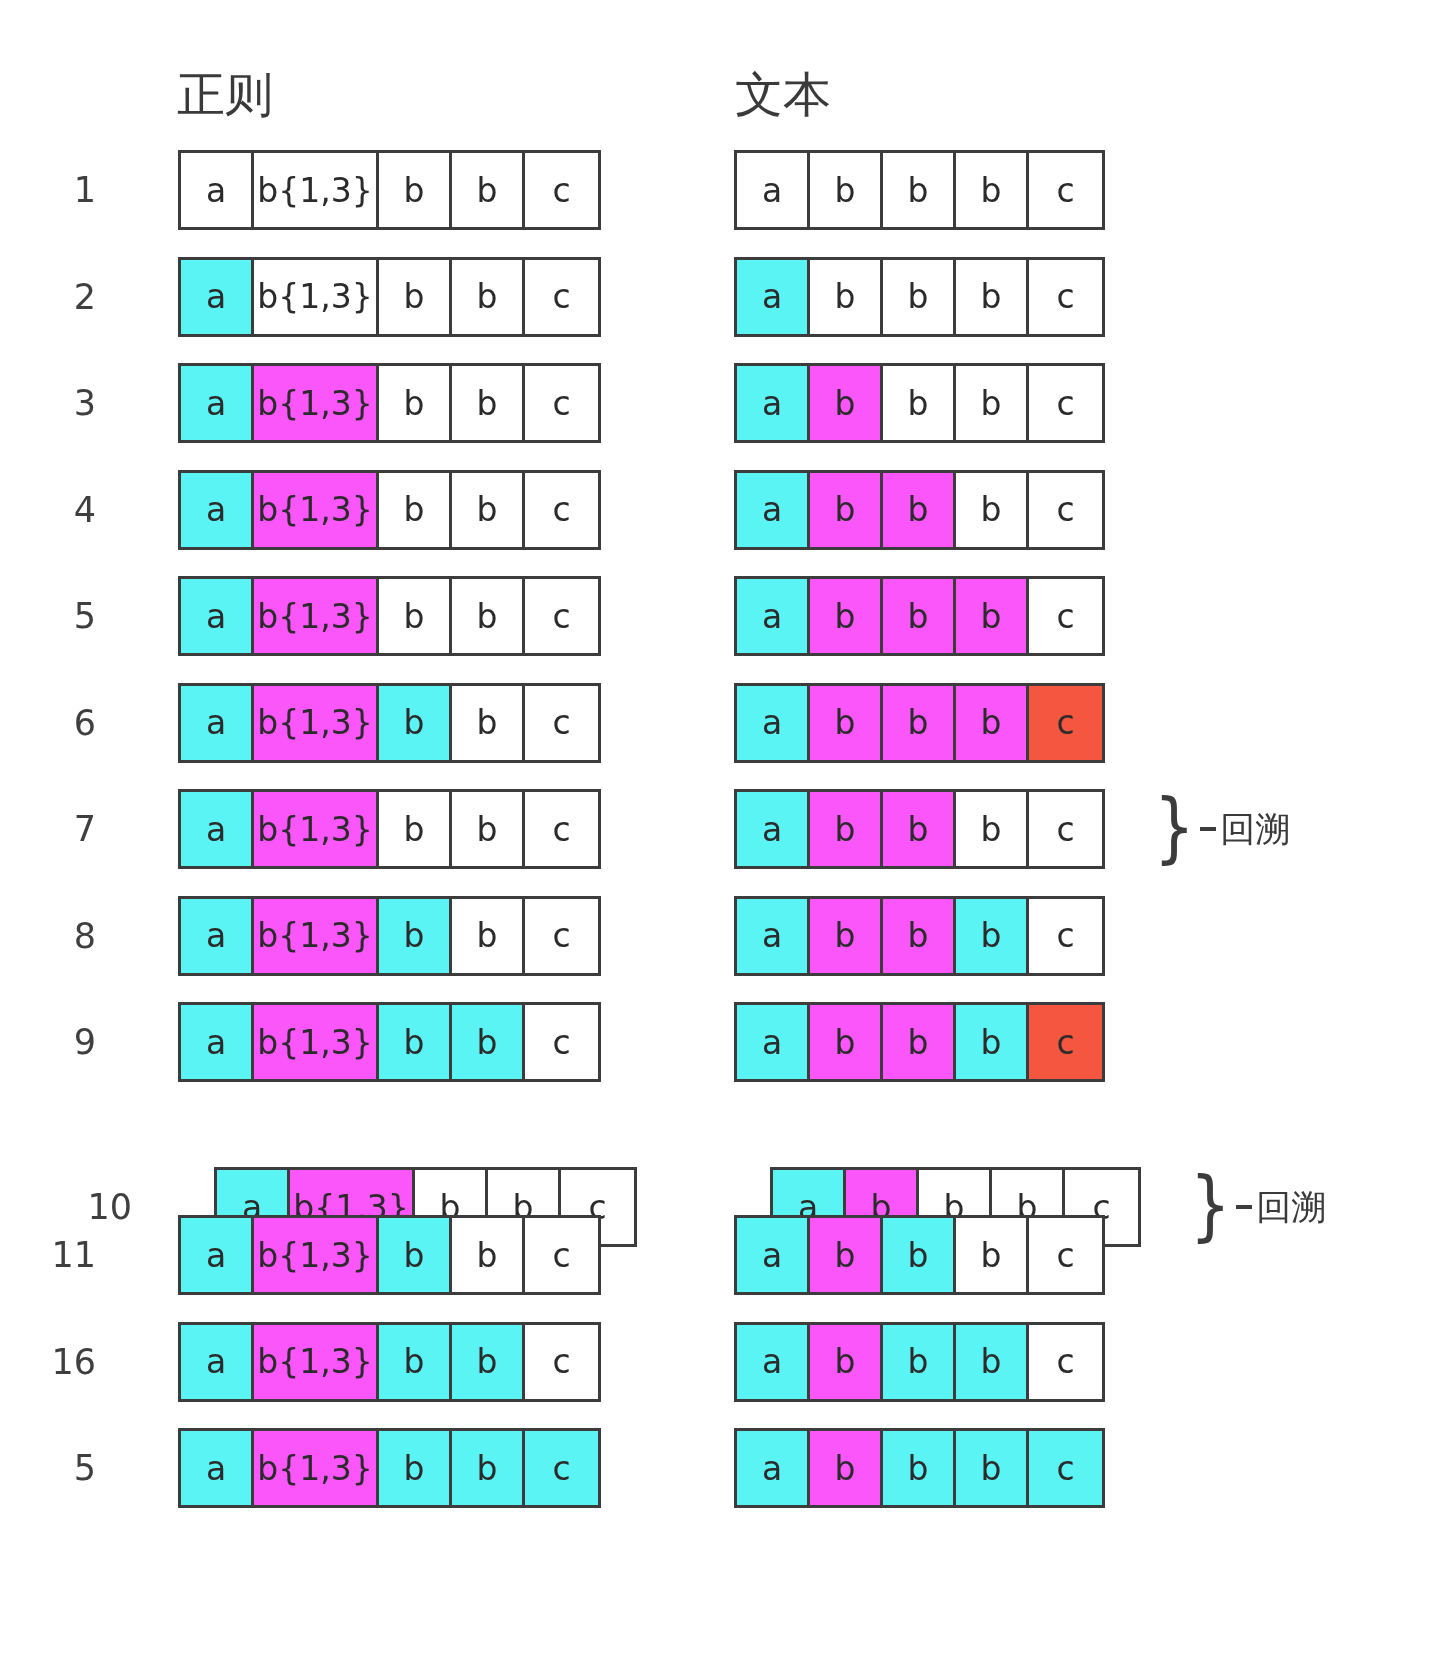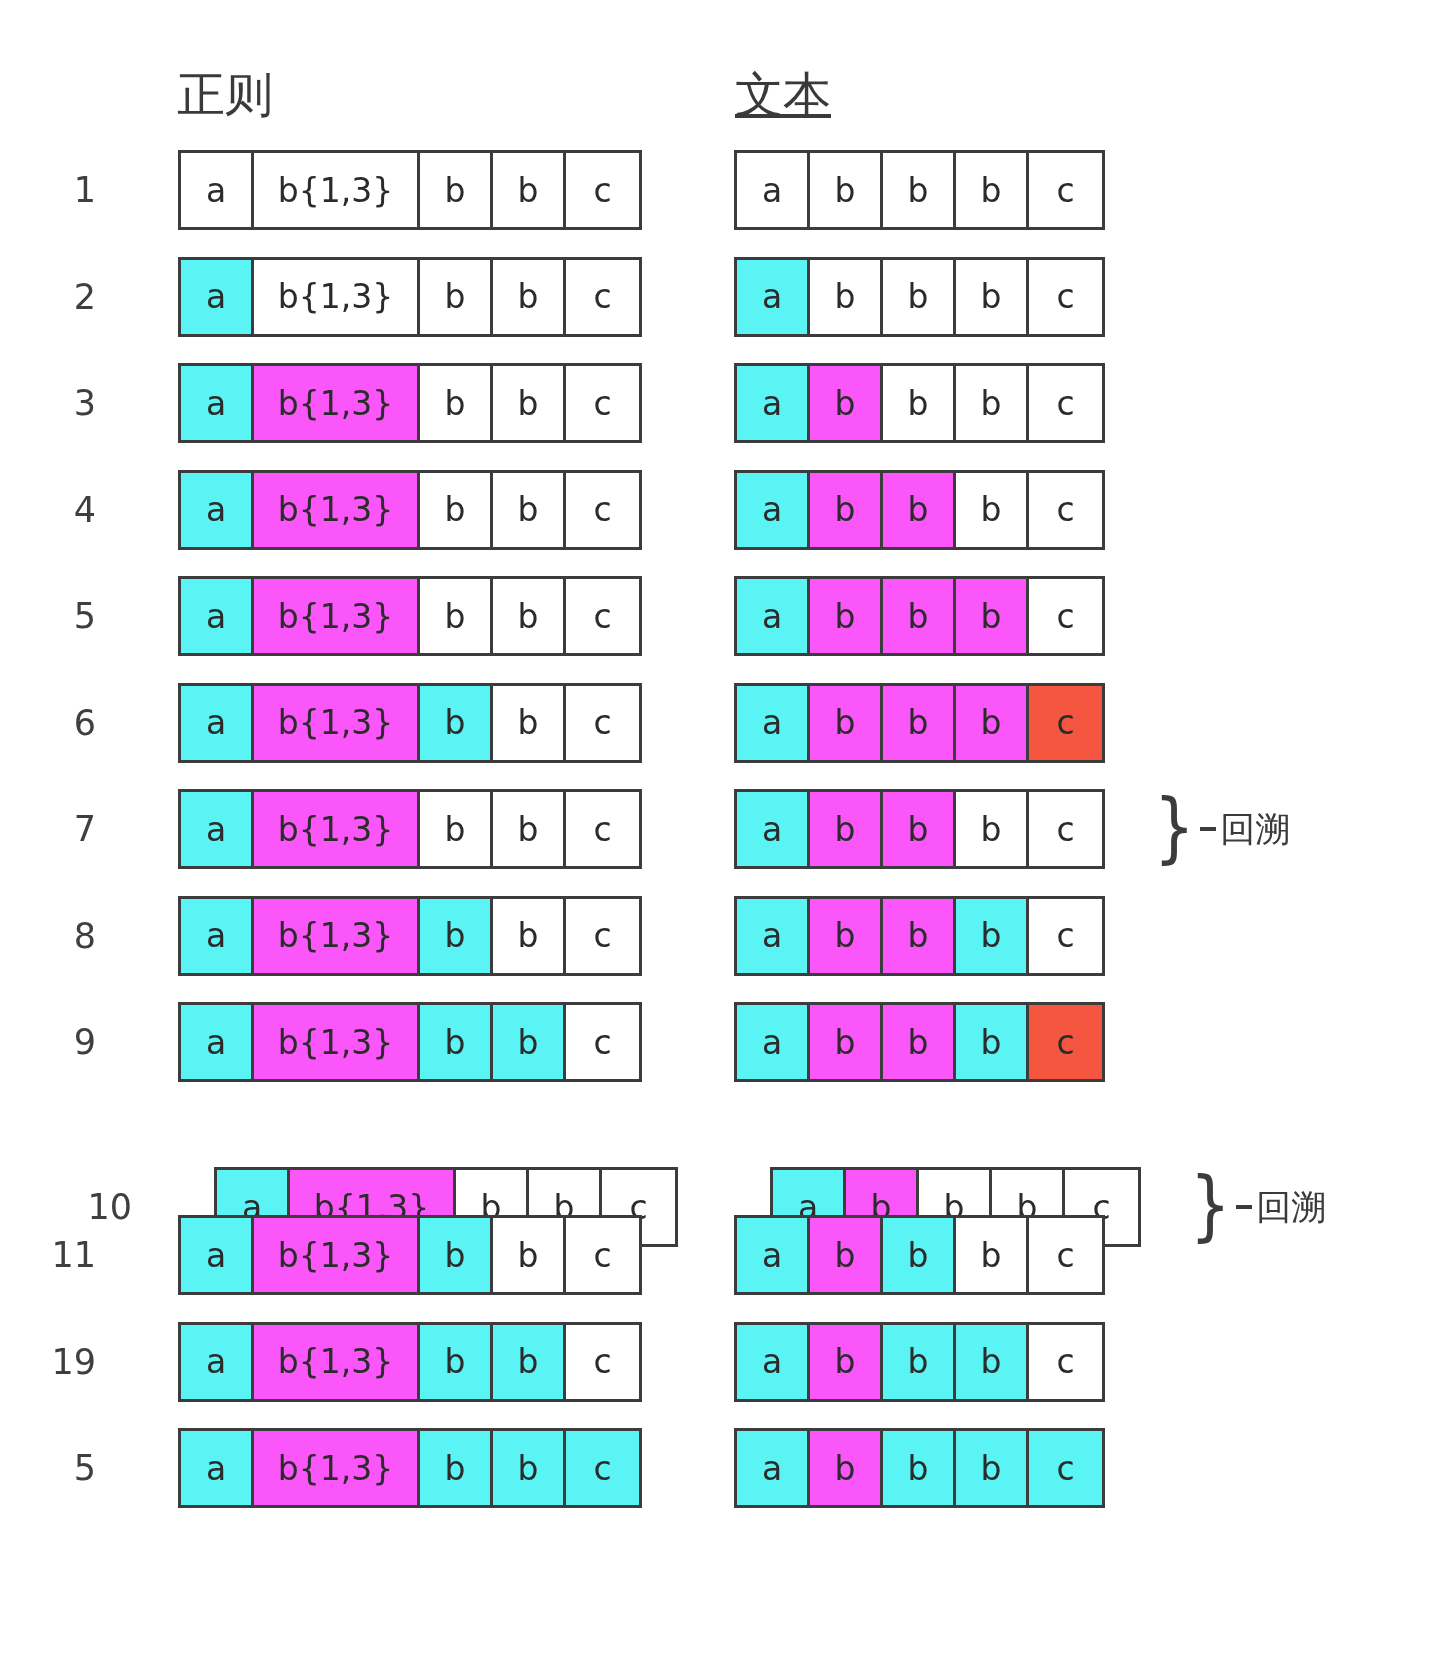--- a/index.html
+++ b/index.html
@@ -20,21 +20,21 @@
   
   .col-header {
     position: absolute;
     font-size: 48px;
     line-height: 1;
     color: #3a3a3a;
     font-family: "DejaVu Sans", "Liberation Sans", sans-serif;
     white-space: nowrap;
   }
   #hdr-regex { left: 177px; top: 70px; }
-  #hdr-text  { left: 735px; top: 70px; text-decoration: underline; }
+  #hdr-text  { left: 735px; top: 70px; }
 
   
   .row {
     position: absolute;
     left: 0;
     width: 1432px;
     height: 80px;
   }
 
   .row-number {
@@ -73,21 +73,21 @@
     font-size: 33px;
     color: #2b2b2b;
     font-family: "DejaVu Sans", "Liberation Sans", sans-serif;
     white-space: nowrap;
     line-height: 1;
   }
   .cell:last-child { border-right: none; }
 
   
   .w-narrow { width: 73px; }
-  .w-wide   { width: 166px; }
+  .w-wide   { width: 125px; }
 
   
   .fill-none    { background: #ffffff; }
   .fill-cyan    { background: #5BF4F4; }
   .fill-magenta { background: #FA56FA; }
   .fill-red     { background: #F4563F; }
 
   
   .annotation {
     position: absolute;
@@ -319,21 +319,21 @@
       </div>
       <div class="cells text">
         <div class="cell w-narrow fill-cyan">a</div>
         <div class="cell w-narrow fill-magenta">b</div>
         <div class="cell w-narrow fill-cyan">b</div>
         <div class="cell w-narrow fill-none">b</div>
         <div class="cell w-narrow fill-none">c</div>
       </div>
     </div>
     <div class="row" style="top: 1321.5px;">
-      <div class="row-number">19</div>
+      <div class="row-number">16</div>
       <div class="cells regex">
         <div class="cell w-narrow fill-cyan">a</div>
         <div class="cell w-wide fill-magenta">b{1,3}</div>
         <div class="cell w-narrow fill-cyan">b</div>
         <div class="cell w-narrow fill-cyan">b</div>
         <div class="cell w-narrow fill-none">c</div>
       </div>
       <div class="cells text">
         <div class="cell w-narrow fill-cyan">a</div>
         <div class="cell w-narrow fill-magenta">b</div>

